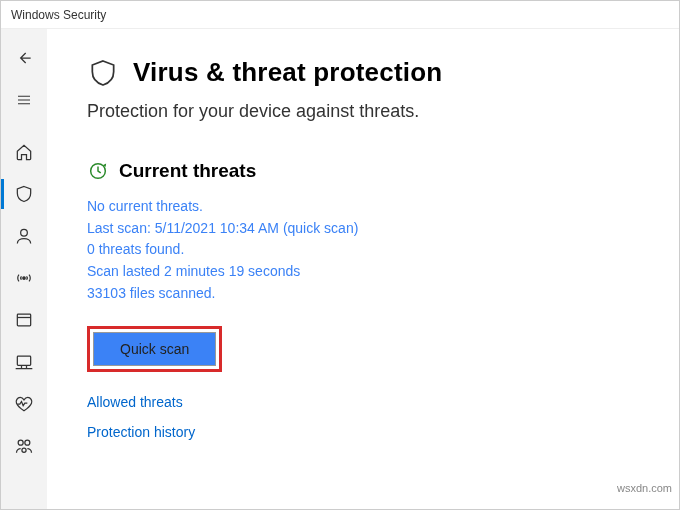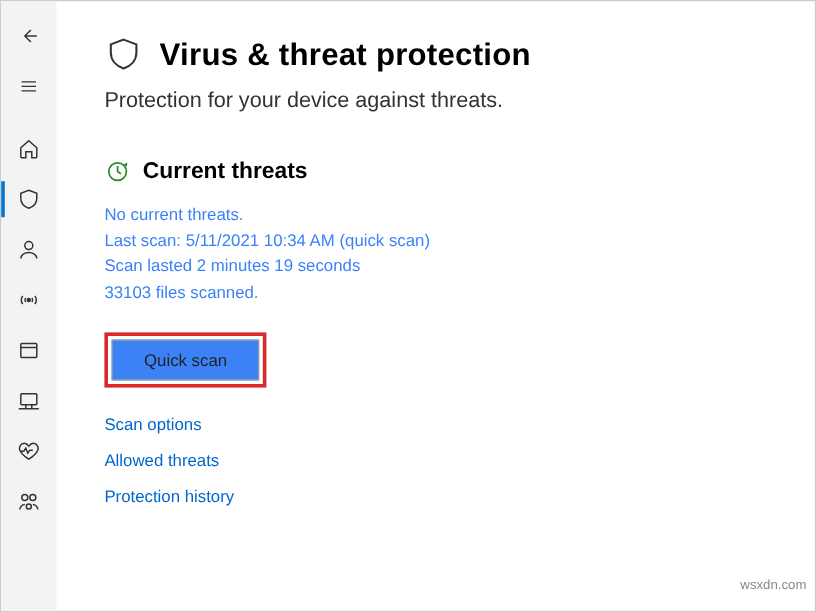--- a/index.html
+++ b/index.html
@@ -73,21 +73,21 @@
       stroke-width: 1.5;
     }
     .sidebar-item.hamburger svg { width: 18px; height: 18px; }
     .main {
       flex: 1;
       padding: 28px 24px 20px 40px;
       overflow-y: auto;
     }
     .page-header {
       display: flex;
-      align-items: center;
+      align-items: flex-start;
       gap: 14px;
       margin-bottom: 12px;
     }
     .page-header svg {
       width: 32px;
       height: 32px;
       stroke: #333;
       fill: none;
       stroke-width: 1.3;
     }
@@ -152,20 +152,23 @@
       right: 8px;
       bottom: 16px;
       font-size: 11px;
       color: #888;
     }
   </style>
 </head>
 <body>
 
 <div class="window">
+  <div class="titlebar">
+    <span>Windows Security</span>
+  </div>
   <div class="body">
 
     <div class="sidebar">
 
       <div class="sidebar-item">
         <svg viewBox="0 0 24 24">
             <path d="M14 6l-6 6 6 6M8 12h12"></path>
           </svg>
       </div>
 
@@ -250,30 +253,30 @@
           <circle cx="12" cy="12" r="8" stroke="#2a8a2a" stroke-width="1.6" fill="none"></circle>
           <path d="M12 7v5l3 2" stroke="#2a8a2a" stroke-width="1.6" fill="none"></path>
           <path d="M18 6l2-1-0.3 2.2" stroke="#2a8a2a" stroke-width="1.4" fill="none"></path>
         </svg>
         <h2 class="section-title">Current threats</h2>
       </div>
 
       <div class="threat-info">
         <div>No current threats.</div>
         <div>Last scan: 5/11/2021 10:34 AM (quick scan)</div>
+        <div>0 threats found.</div>
         <div>Scan lasted 2 minutes 19 seconds</div>
         <div>33103 files scanned.</div>
       </div>
 
       <div class="quick-scan-wrap">
         <button class="quick-scan-btn">Quick scan</button>
       </div>
 
       <div class="link-list">
-        <a>Scan options</a>
         <a>Allowed threats</a>
         <a>Protection history</a>
       </div>
 
     </div>
   </div>
 </div>
 
 <div class="watermark">wsxdn.com</div>
 

